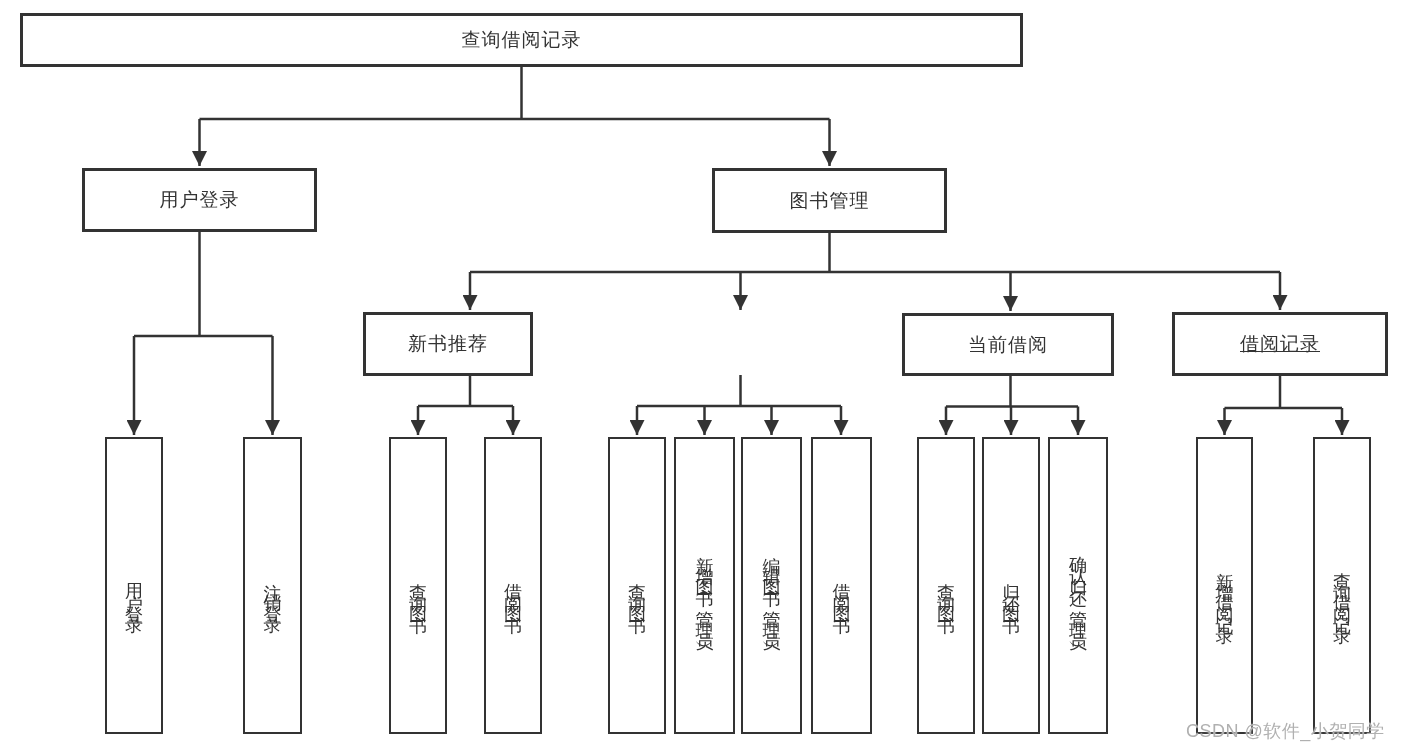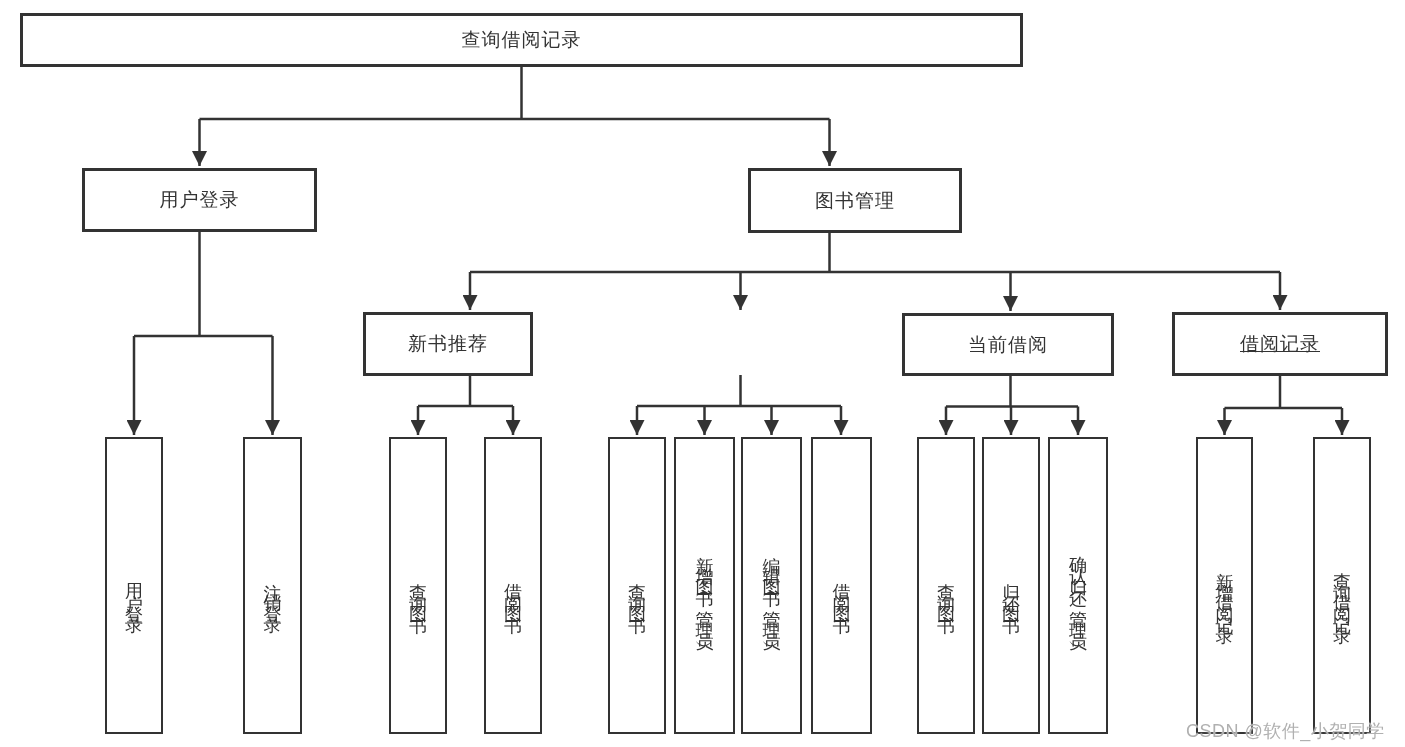--- a/index.html
+++ b/index.html
@@ -122,21 +122,21 @@
     <path d="M1342,408 V435" marker-end="url(#arw)"></path>
   </svg>
 
   <div class="node hnode" style="left:20px;top:13px;width:1003px;height:54px;">
     <span>查询借阅记录</span>
   </div>
 
   <div class="node hnode" style="left:82px;top:168px;width:235px;height:64px;">
     <span>用户登录</span>
   </div>
-  <div class="node hnode" style="left:712px;top:168px;width:214px;height:65px;margin-left:36px;">
+  <div class="node hnode" style="left:712px;top:168px;width:235px;height:65px;">
     <span>图书管理</span>
   </div>
 
   <div class="node hnode" style="left:363px;top:312px;width:170px;height:64px;">
     <span>新书推荐</span>
   </div>
   <div class="node hnode" style="left:902px;top:313px;width:212px;height:63px;">
     <span>当前借阅</span>
   </div>
   <div class="node hnode" style="left:1172px;top:312px;width:216px;height:64px;text-decoration:underline;">

